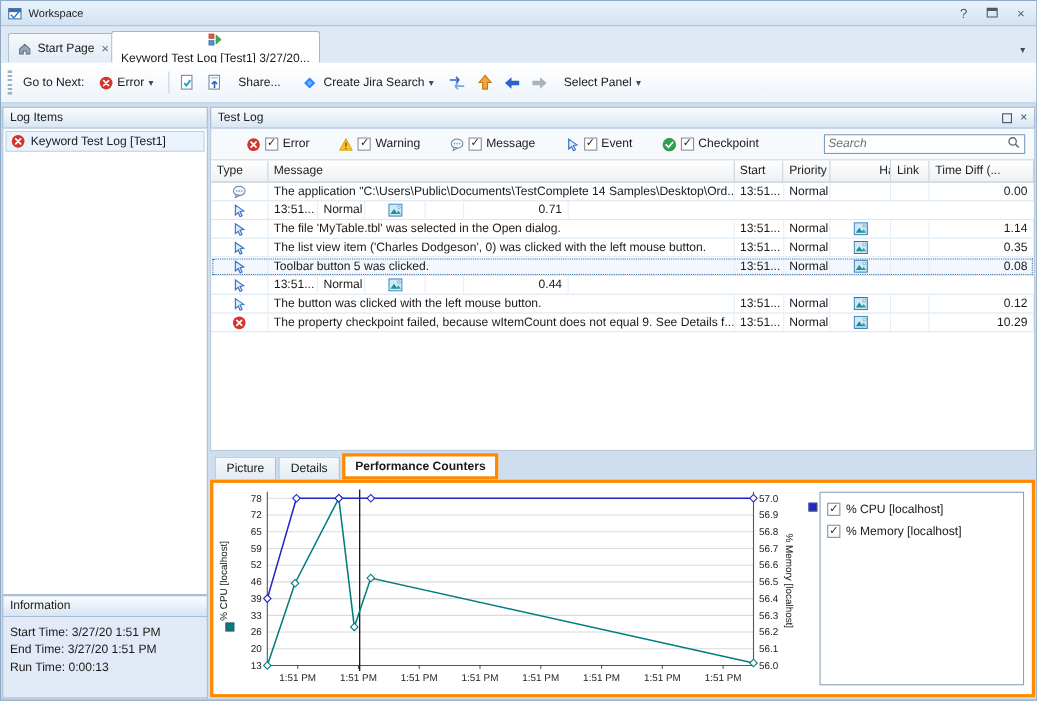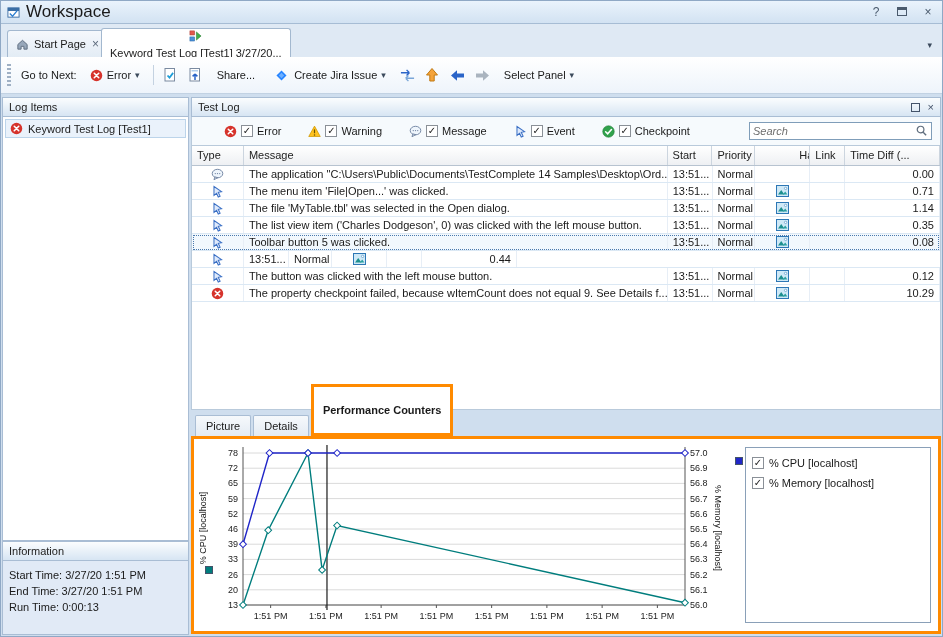--- a/index.html
+++ b/index.html
@@ -8,21 +8,21 @@
     font-family:"Liberation Sans", sans-serif; font-size:11px; color:#1a1a1a;
     background:#cfdeee; position:relative;
     box-shadow: inset 0 0 0 1px #8fa8c5;
   }
   .abs { position:absolute; }
 
   
   #titlebar { left:1px; top:1px; width:941px; height:23px;
     background:linear-gradient(#eaf3fc,#d2e2f2); border-bottom:1px solid #a6bcd4;
     display:flex; align-items:center; padding:0 6px; gap:6px; }
-  #title-text { font-size:17px; }
+  #title-text { font-size:10px; }
   #title-controls { margin-left:auto; display:flex; gap:10px; align-items:center; color:#4a5a6d; }
   #title-controls .tc { width:16px; text-align:center; cursor:default; font-size:12px; }
   .dockbox { width:10px; height:9px; border:1px solid #4a5a6d; border-top-width:3px; display:inline-block; }
 
   
   #tabstrip { left:1px; top:24px; width:941px; height:33px; background:#dfe9f4; }
   .ttab { position:absolute; bottom:0; height:27px; display:flex; align-items:center; gap:5px;
     padding:0 8px; border:1px solid #a3b8cf; border-bottom:none; border-radius:3px 3px 0 0;
     background:linear-gradient(#f5f8fc,#e3ecf5); }
   .ttab.active { background:#fff; height:29px; }
@@ -76,21 +76,21 @@
   .trow.sel { outline:1px dotted #4a79ad; outline-offset:-2px; background:#f2f8fd; }
   .tcell { padding:1px 5px; border-right:1px solid #e7eef6; white-space:nowrap; overflow:hidden;
     display:flex; align-items:center; }
   .tcell.cicon { justify-content:center; }
   .tcell.cright { justify-content:flex-end; }
 
   
   #detail-tabs { left:191px; top:410px; width:750px; height:26px; display:flex; align-items:flex-end; padding-left:4px; gap:2px; }
   .dtab { padding:4px 10px; background:linear-gradient(#f6f9fc,#e4ebf3); border:1px solid #a9bdd4;
     border-bottom:none; border-radius:2px 2px 0 0; }
-  .dtab.active { background:#fff; border:3px solid #ff8a00; border-radius:0; padding:17px 9px; font-weight:bold;text-align:center; }
+  .dtab.active { background:#fff; border:3px solid #ff8a00; border-radius:0; padding:3px 9px; font-weight:bold;text-align:center; }
 
   
   #chart-panel { left:191px; top:436px; width:750px; height:198px; background:#fff; border:3px solid #ff8a00; }
   #chart-canvas { position:absolute; left:1px; top:2px; width:516px; height:188px; }
   #perf-svg { width:100%; height:100%; font-family:"Liberation Sans",sans-serif; }
   .rot { position:absolute; font-size:9px; text-align:center; width:130px; height:12px; color:#111; }
   #cpu-axis-title { left:-55px; top:83px; transform:rotate(-90deg); }
   #mem-axis-title { left:458px; top:83px; transform:rotate(90deg); }
   .chip { position:absolute; width:8px; height:8px; border:1px solid #44536a; }
   #cpu-axis-chip { left:11px; top:127px; }
@@ -172,21 +172,21 @@
   <span class="tbtn">
     <span>Share...</span>
   </span>
   <span class="tbtn">
     <span class="ticon16">
       <svg width="15" height="15" viewBox="0 0 16 16">
           <rect x="4.2" y="4.2" width="7.6" height="7.6" transform="rotate(45 8 8)" fill="#2684ff"></rect>
           <rect x="6" y="6" width="4" height="4" transform="rotate(45 8 8)" fill="#6fb0ff"></rect>
         </svg>
     </span>
-    <span>Create Jira Issue</span>
+    <span>Create Jira Search</span>
     <span class="caret">▾</span>
   </span>
   <span class="ticon16">
     <svg width="17" height="15" viewBox="0 0 18 16">
         <path d="M2 5 h9 M11 5 l-3-3 M11 5 l-3 3" stroke="#2a64c8" stroke-width="1.5" fill="none"></path>
         <path d="M16 11 h-9 M7 11 l3-3 M7 11 l3 3" stroke="#7aa6d8" stroke-width="1.5" fill="none"></path>
       </svg>
   </span>
   <span class="ticon16">
     <svg width="16" height="16" viewBox="0 0 16 16">
@@ -339,21 +339,20 @@
         <div class="tcell cright" style="width: 95px;">0.00</div>
       </div>
       <div class="trow">
         <div class="tcell cicon" style="width: 52px;">
           <span class="ticon">
             <svg width="13" height="13" viewBox="0 0 14 14">
               <path d="M3.2 1.6 L11.4 7.2 L7.8 7.9 L9.8 12 L7.8 12.9 L6 8.9 L3.2 11.2 Z" fill="#dfeafc" stroke="#3a6fc4" stroke-width="1.1"></path>
             </svg>
           </span>
         </div>
-        <div class="tcell" style="width: 425px;">The menu item 'File|Open...' was clicked.</div>
         <div class="tcell" style="width: 45px;">13:51...</div>
         <div class="tcell" style="width: 43px;">Normal</div>
         <div class="tcell cicon" style="width: 55px;">
           <span class="ticon">
             <svg width="13" height="12" viewBox="0 0 13 12">
               <rect x="0.5" y="0.5" width="12" height="11" fill="#cfe9f7" stroke="#2d77b5"></rect>
               <path d="M2 9.5 L5.2 5 L8.4 9.5 Z" fill="#1d8f8f"></path>
               <path d="M6.8 9.5 L9.2 6.4 L11.4 9.5 Z" fill="#2aa0a0"></path>
               <circle cx="9.6" cy="3.4" r="1.2" fill="#fefefe" stroke="#2d77b5" stroke-width="0.5"></circle>
             </svg>

